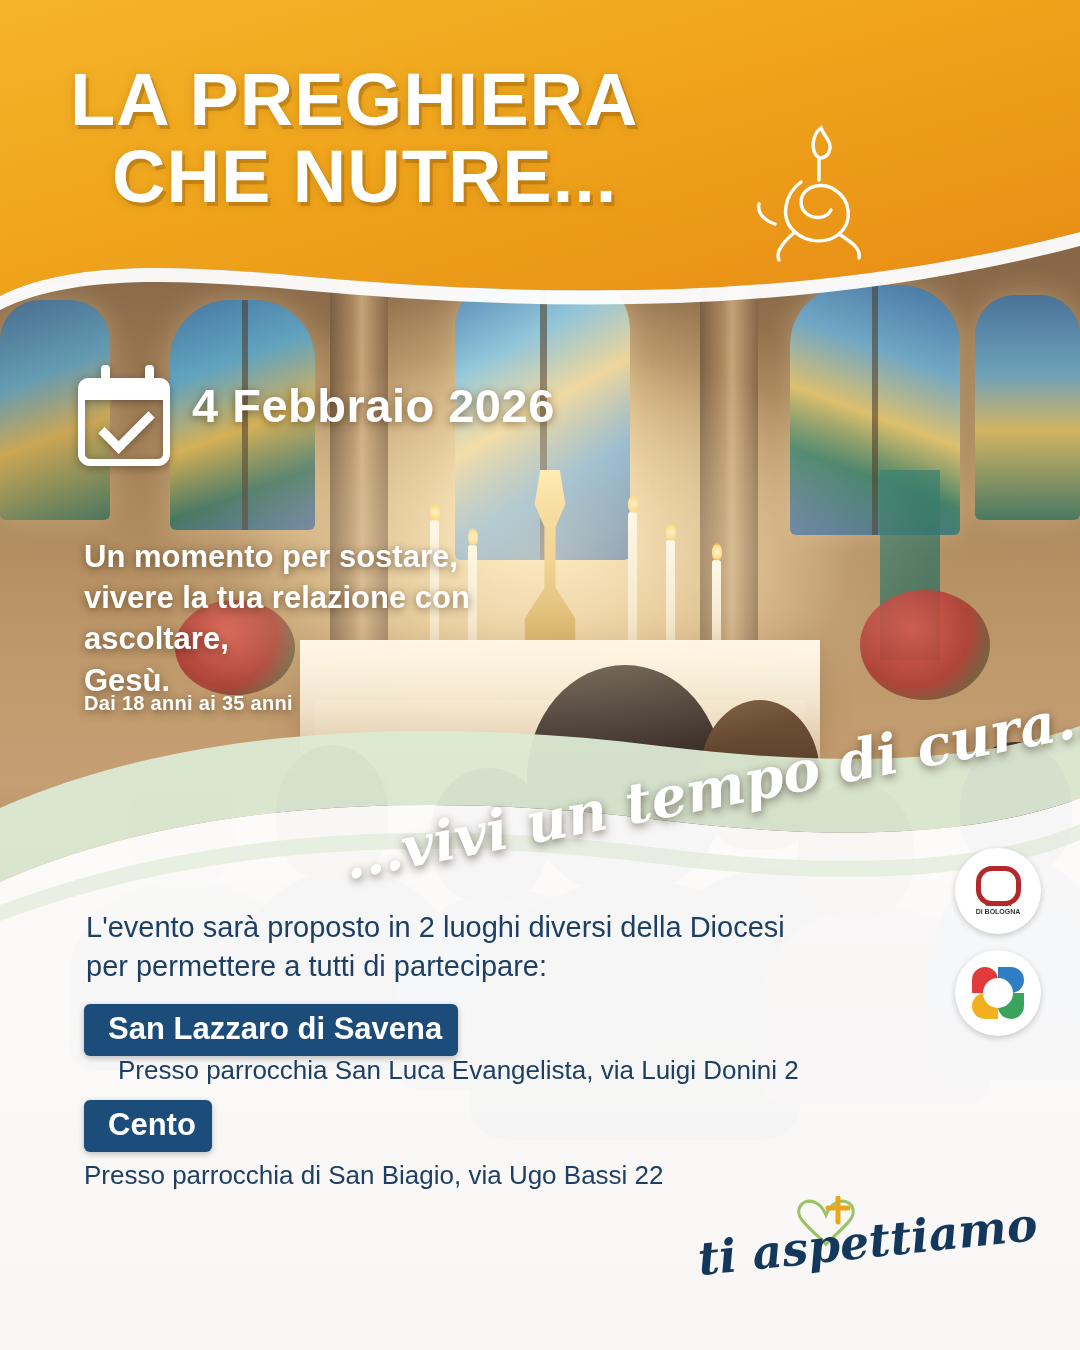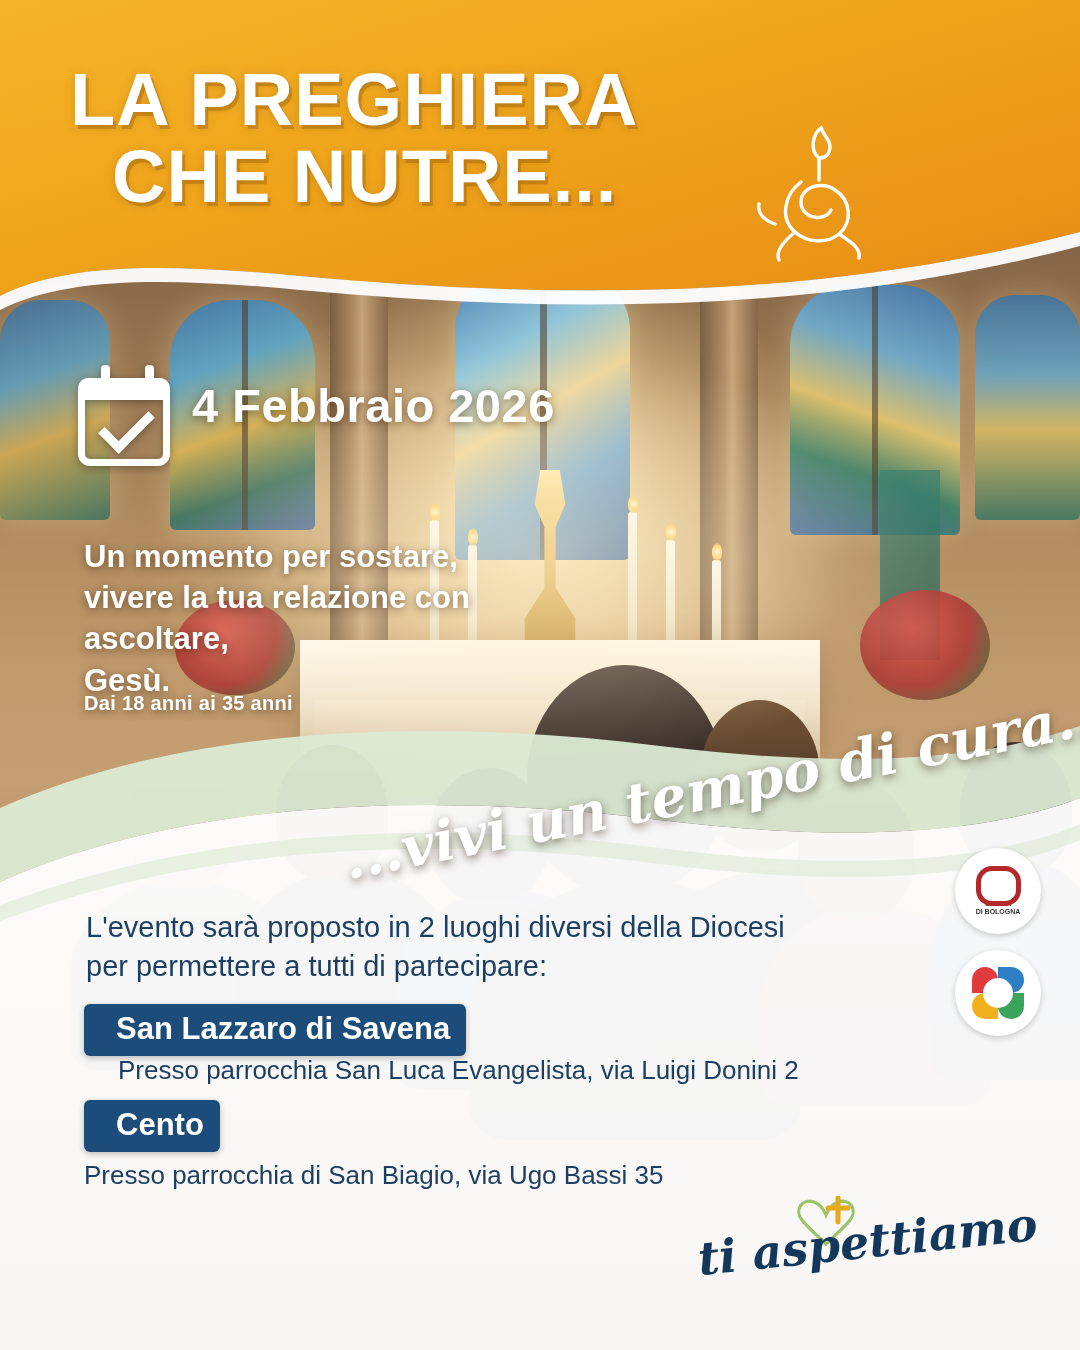--- a/index.html
+++ b/index.html
@@ -194,21 +194,21 @@
 
   .info-1{
     position:absolute;left:86px;top:908px;width:760px;
     color:#1d3f63;font-size:29px;line-height:1.36;font-weight:500;
   }
 
   .place-tag{
     position:absolute;display:inline-block;
     background:#1c4d7a;color:#ffffff;
     font-size:31px;font-weight:bold;
-    padding:7px 16px 9px 32px;border-radius:6px;
+    padding:7px 16px 9px 24px;border-radius:6px;
     box-shadow:0 2px 6px rgba(0,0,0,.25);
   }
   .tag-1{left:84px;top:1004px;}
   .tag-2{left:84px;top:1100px;}
   .place-sub{
     position:absolute;color:#1d3f63;font-size:26px;font-weight:500;
   }
   .sub-1{left:84px;top:1055px;margin-left:34px;}
   .sub-2{left:84px;top:1160px;}
 
@@ -381,21 +381,21 @@
 
   <div class="info-1">
     <div>L'evento sarà proposto in 2 luoghi diversi della Diocesi</div>
     <div>per permettere a tutti di partecipare:</div>
   </div>
 
   <div class="place-tag tag-1">San Lazzaro di Savena</div>
   <div class="place-sub sub-1">Presso parrocchia San Luca Evangelista, via Luigi Donini 2</div>
 
   <div class="place-tag tag-2">Cento</div>
-  <div class="place-sub sub-2">Presso parrocchia di San Biagio, via Ugo Bassi 35</div>
+  <div class="place-sub sub-2">Presso parrocchia di San Biagio, via Ugo Bassi 22</div>
 
   <div class="logo-diocesi">
     <div class="mark"></div>
     <div class="txt">
       <div>CHIESA</div>
       <div>DI BOLOGNA</div>
     </div>
   </div>
 
   <div class="logo-pg">

